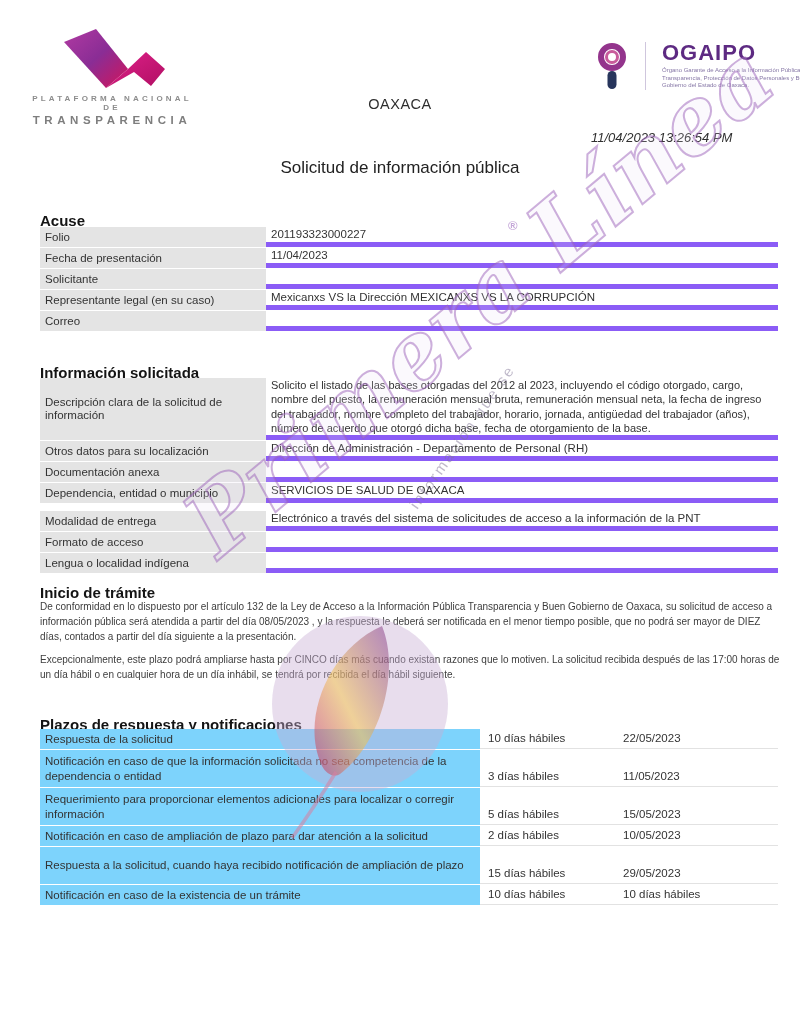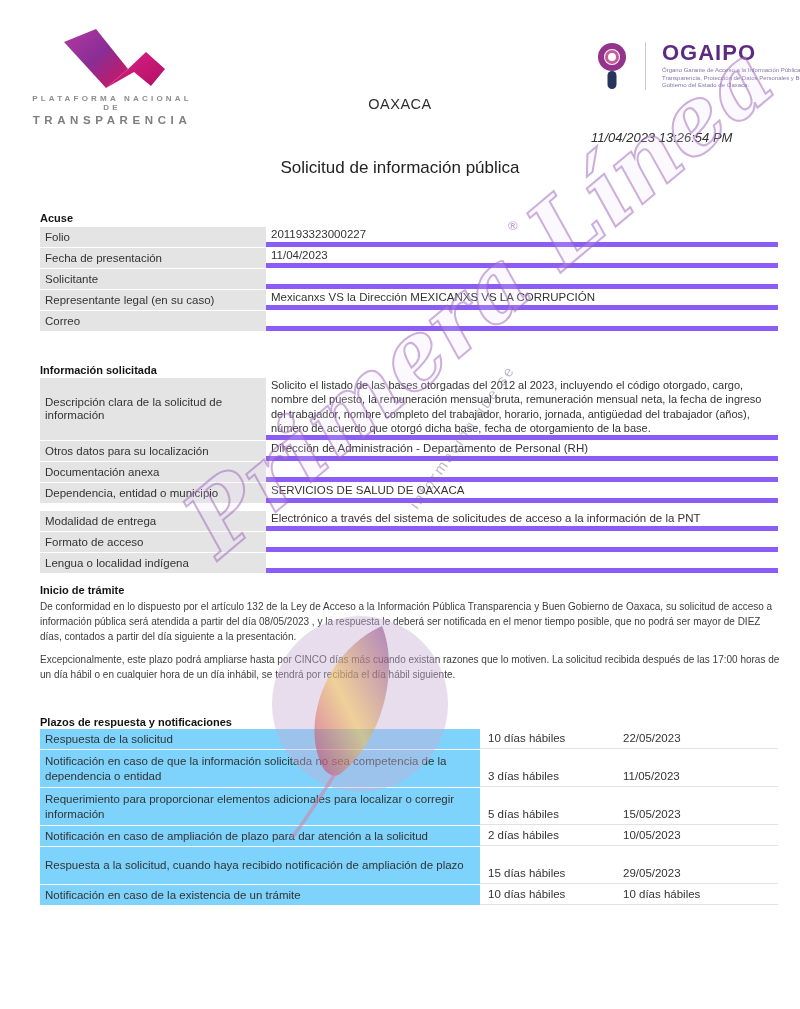--- a/index.html
+++ b/index.html
@@ -18,21 +18,21 @@
   .ogaipo-icon { margin-right:7px; }
   .ogaipo-divider { width:1px; height:48px; background:#cfc6dd; margin-right:8px; }
   .ogaipo-textblock { width:152px; }
   .ogaipo-name { font-size:22px; font-weight:bold; color:#5d2a82; letter-spacing:1px; line-height:22px; }
   .ogaipo-desc { font-size:6px; line-height:7.5px; color:#8677a6; margin-top:3px; }
 
   .datetime { position:absolute; left:591px; top:130px; font-size:13px; color:#2f2f2f;font-style:italic; }
   .doc-title { position:absolute; left:0; top:158px; width:800px; text-align:center; font-size:17px; color:#222; }
 
   
-  .sec-title { position:absolute; left:40px; font-size:11px; font-weight:bold; color:#141414; }
+  .sec-title { position:absolute; left:40px; font-size:15px; font-weight:bold; color:#141414; }
   .tbl { position:absolute; left:40px; width:738px; }
   .row { display:flex; margin-bottom:1px; }
   .cell-label { width:226px; background:#e4e4e4; font-size:11.5px; color:#333; padding:0 4px 0 5px;
                 display:flex; align-items:center; line-height:13px; }
   .cell-value { flex:1; background:#fff; border-bottom:5px solid #8b5cf6; font-size:11.5px; color:#333;
                 padding-left:5px; display:flex; align-items:center; line-height:13.5px; }
   .row.tall .cell-value { align-items:center; font-size:11px; line-height:14.4px; padding-top:2px; padding-bottom:2px; }
   .h20 { height:20px; }
 
   .paragraph { position:absolute; left:40px; width:740px; font-size:10px; line-height:15px; color:#3d3d3d; }

